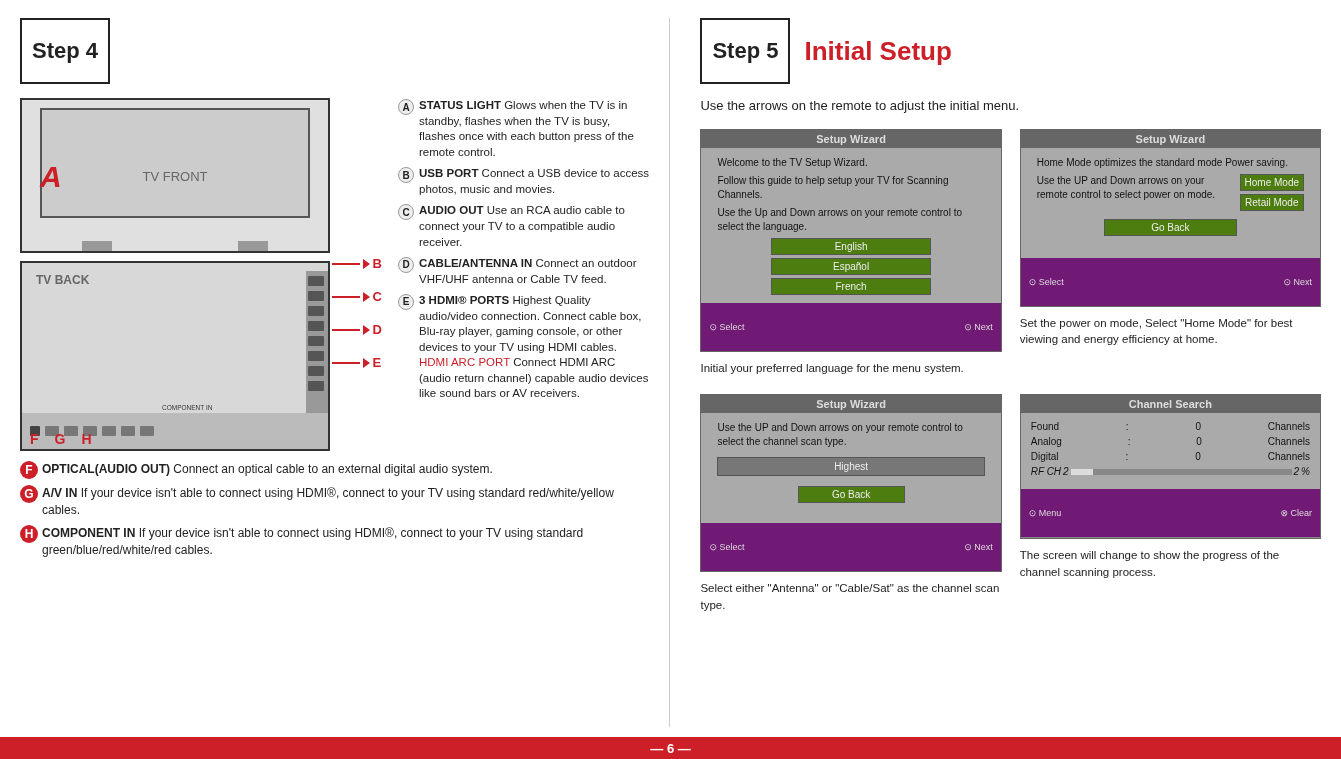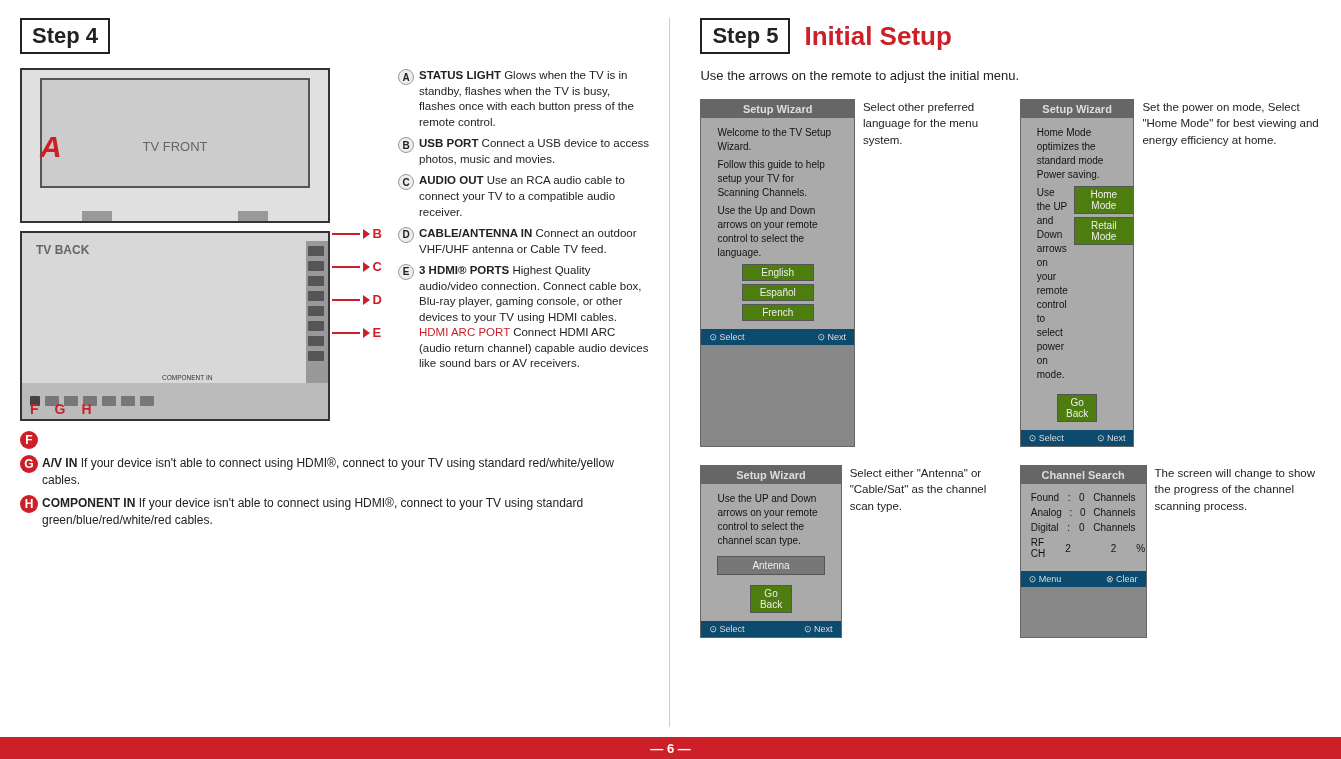--- a/index.html
+++ b/index.html
@@ -32,21 +32,21 @@
       padding-left: 30px;
     }
     
     .step-header {
       display: flex;
       align-items: center;
       margin-bottom: 14px;
     }
     .step-box {
       border: 2.5px solid #222;
-      padding: 3px 10px;
+      padding: 18px 10px;
       font-size: 22px;
       font-weight: bold;
       margin-right: 14px;
       line-height: 1.2;
     }
     .step-title {
       font-size: 26px;
       font-weight: bold;
       color: #cc1f28;
     }
@@ -83,21 +83,21 @@
       margin-bottom: 16px;
       color: #222;
     }
     .wizard-screens {
       display: grid;
       grid-template-columns: 1fr 1fr;
       gap: 18px;
     }
     .wizard-block {
       display: flex;
-      flex-direction: row;
+      flex-direction: column;
       gap: 8px;
     }
     .wizard-screen {
       background: #888;
       border: 1px solid #666;
       width: 100%;
       min-height: 145px;
       position: relative;
       padding: 0;
       overflow: hidden;
@@ -130,24 +130,24 @@
     }
     .lang-btn {
       background: #4d7c0f;
       color: #eee;
       text-align: center;
       padding: 2px 4px;
       font-size: 10px;
       border: 1px solid #555;
     }
     .wizard-footer {
-      background: #0c4a6e;
+      background: #701a75;
       display: flex;
       justify-content: space-between;
-      padding: 3px 8px;
+      padding: 19px 8px;
       font-size: 9px;
       color: #ddd;
     }
     .wizard-caption {
       font-size: 11.5px;
       color: #222;
       line-height: 1.4;
     }
     
     .channel-search-body {
@@ -489,20 +489,23 @@
             <div class="di-text">
               <strong>3 HDMI® PORTS</strong><span> Highest Quality audio/video connection. Connect cable box, Blu-ray player, gaming console, or other devices to your TV using HDMI cables.<br><span class="red-text">HDMI ARC PORT</span><span> Connect HDMI ARC (audio return channel) capable audio devices like sound bars or AV receivers.</span></span>
             </div>
           </div>
         </div>
       </div>
 
       <div class="bottom-labels">
         <div class="bottom-label-item">
           <div class="circle-letter">F</div>
+          <div class="di-text">
+            <strong>OPTICAL(AUDIO OUT)</strong><span> Connect an optical cable to an external digital audio system.</span>
+          </div>
         </div>
         <div class="bottom-label-item">
           <div class="circle-letter">G</div>
           <div class="di-text">
             <strong>A/V IN</strong><span> If your device isn't able to connect using HDMI®, connect to your TV using standard red/white/yellow cables.</span>
           </div>
         </div>
         <div class="bottom-label-item">
           <div class="circle-letter">H</div>
           <div class="di-text">
@@ -532,21 +535,21 @@
                 <div class="lang-btn">English</div>
                 <div class="lang-btn">Español</div>
                 <div class="lang-btn">French</div>
               </div>
             </div>
             <div class="wizard-footer">
               <span>⊙ Select</span>
               <span>⊙ Next</span>
             </div>
           </div>
-          <div class="wizard-caption">Select other preferred language for the menu system.</div>
+          <div class="wizard-caption">Initial your preferred language for the menu system.</div>
         </div>
 
         <div class="wizard-block">
           <div class="wizard-screen">
             <div class="wizard-title-bar">Setup Wizard</div>
             <div class="wizard-body">
               <p>Home Mode optimizes the standard mode Power saving.</p>
               <div style="display:flex;justify-content:space-between;align-items:flex-start;margin-top:4px;">
                 <p style="flex:1;margin-right:6px;">Use the UP and Down arrows on your remote control  to select power on mode.</p>
                 <div style="display:flex;flex-direction:column;gap:3px;min-width:60px;">
@@ -565,21 +568,21 @@
           </div>
           <div class="wizard-caption">Set the power on mode, Select "Home Mode" for best viewing and energy efficiency at home.</div>
         </div>
 
         <div class="wizard-block">
           <div class="wizard-screen">
             <div class="wizard-title-bar">Setup Wizard</div>
             <div class="wizard-body">
               <p>Use the UP and Down arrows on your remote control  to select the channel scan type.</p>
               <div class="scan-options">
-                <div class="scan-btn">Antenna</div>
+                <div class="scan-btn">Highest</div>
               </div>
               <div style="margin-top:10px;text-align:center;">
                 <div class="lang-btn" style="width:40%;margin:0 auto;">Go Back</div>
               </div>
             </div>
             <div class="wizard-footer">
               <span>⊙ Select</span>
               <span>⊙ Next</span>
             </div>
           </div>
@@ -601,21 +604,21 @@
                 <span>:</span>
                 <span>0</span>
                 <span>Channels</span>
               </div>
               <div style="display:flex;justify-content:space-between;margin-bottom:4px;align-items:center;">
                 <span>Digital</span>
                 <span>:</span>
                 <span>0</span>
                 <span>Channels</span>
               </div>
-              <div style="display:flex;align-items:center;gap:20px;margin-bottom:4px;">
+              <div style="display:flex;align-items:center;gap:2px;margin-bottom:4px;font-style:italic;">
                 <span>RF CH</span>
                 <span>2</span>
                 <div style="flex:1;height:6px;background:#888;position:relative;">
                   <div style="width:10%;height:100%;background:#ddd;"></div>
                 </div>
                 <span>2</span>
                 <span>%</span>
               </div>
             </div>
             <div class="wizard-footer">

